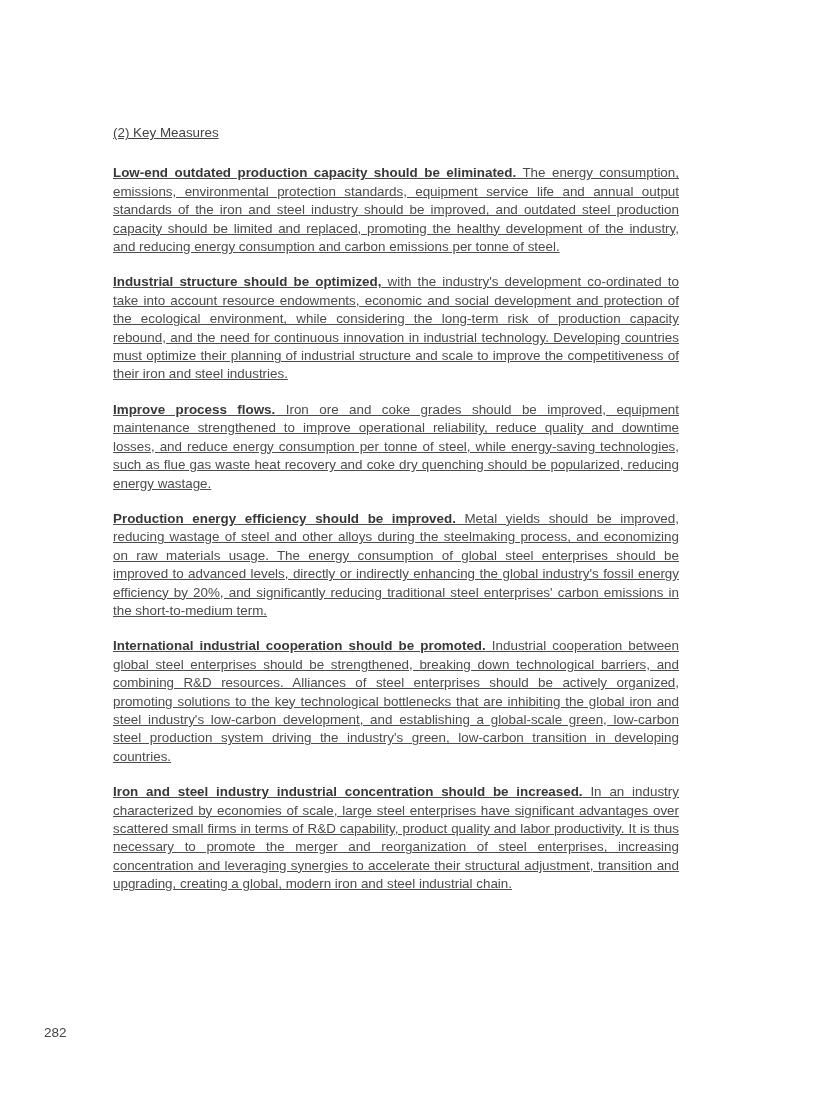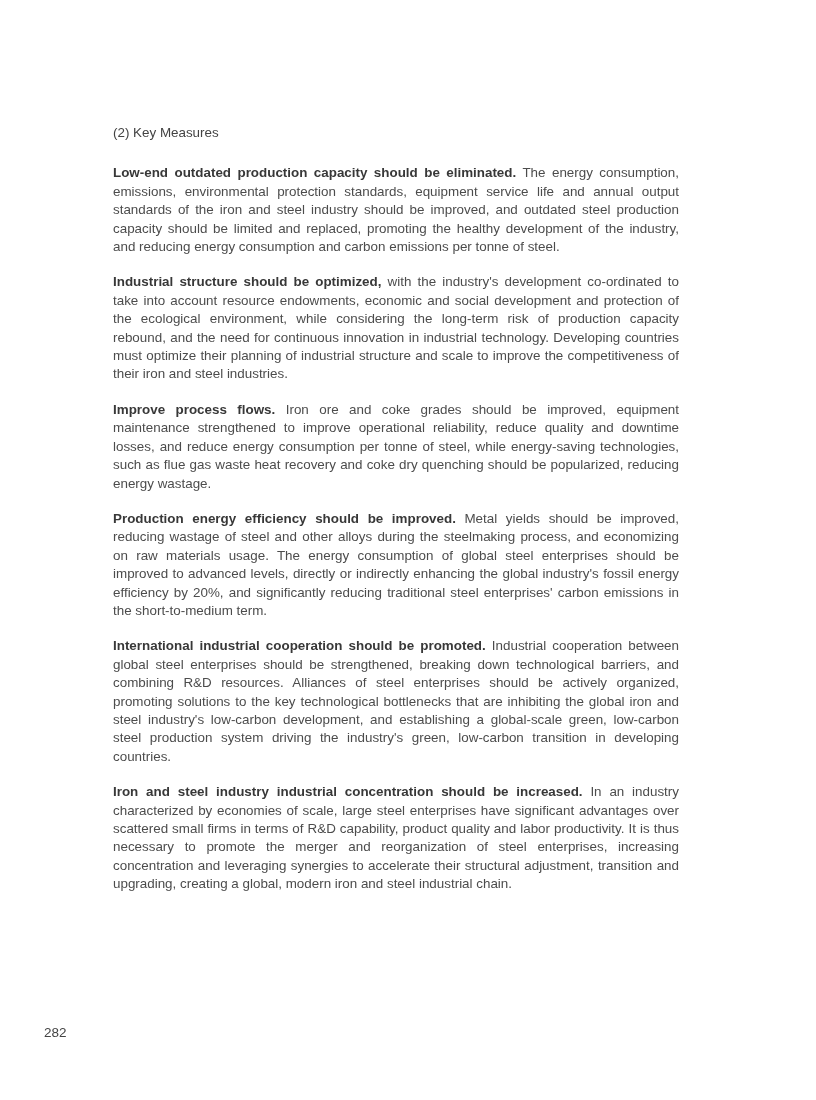--- a/index.html
+++ b/index.html
@@ -23,25 +23,27 @@
     color: #4c4c4c;
     font-size: 13.4px;
     line-height: 18.4px;
   }
   .heading {
     margin: 0 0 22px 0;
     color: #434343;
     font-size: 13.4px;
     line-height: 18.4px;
     font-weight: normal;
+    text-decoration: underline;
   }
   .para {
     margin: 0 0 17px 0;
     text-align: justify;
     color: #4c4c4c;
+    text-decoration: underline;
   }
   .para:last-child {
     margin-bottom: 0;
   }
   .lead {
     font-weight: bold;
     color: #383838;
   }
   .page-number {
     position: absolute;

